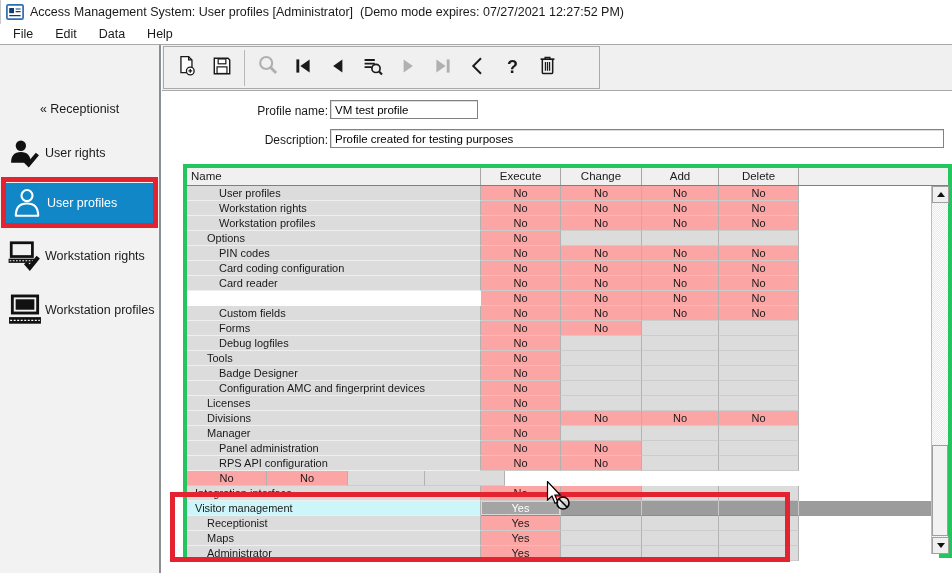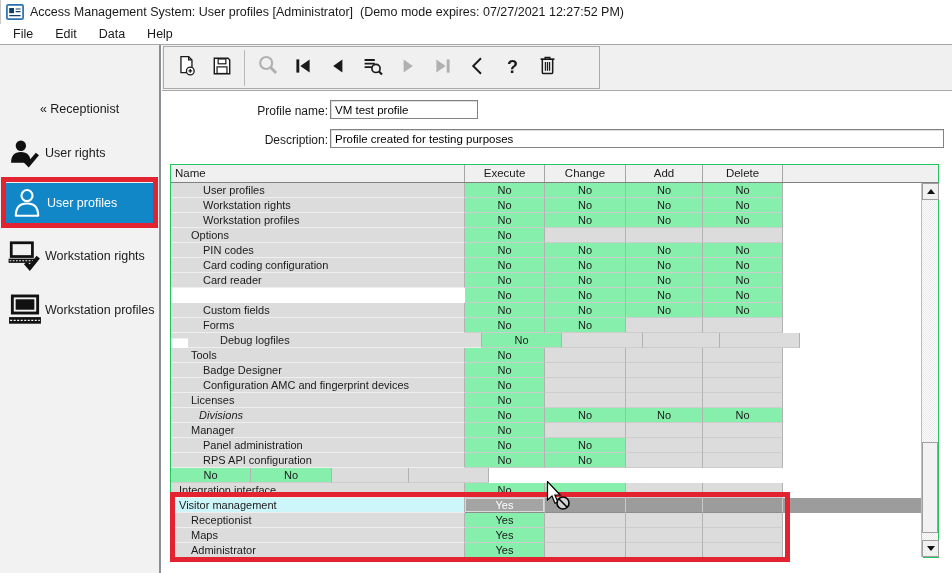--- a/index.html
+++ b/index.html
@@ -46,32 +46,32 @@
   .fld-label { position:absolute; font-size:12px; text-align:right; width:110px; }
   .lbl-profile { left:56px; top:13px; }
   .lbl-desc { left:56px; top:42px; }
   .fld { position:absolute; height:19px; border:1px solid #828282;
          box-shadow:inset 1px 1px 0 #dcdcdc; font-family:"Liberation Sans",sans-serif;
          font-size:11.5px; padding:0 4px; background:#fff; }
   .fld-profile { left:168px; top:9px;  width:148px; }
   .fld-desc    { left:168px; top:38px; width:614px; }
 
   
-  .grid { position:absolute; left:8px; top:73px; width:769px; height:394px;
-          border:1px solid #22c55e; background:#fff; font-size:11px; }
+  .grid { position:absolute; left:21px; top:73px; width:769px; height:394px;
+          border:4px solid #22c55e; background:#fff; font-size:11px; }
   .grid-header { display:flex; height:18px; background:#f0f0f0; border-bottom:1px solid #808080; }
   .th { border-right:1px solid #a6a6a6; text-align:center; font-size:11.5px; padding-top:2px; }
   .th-name { text-align:left; padding-left:4px; }
   .th-fill { flex:1; border-right:none; }
   .grid-body { position:absolute; left:0; top:18px; width:752px; }
   .tr { display:flex; height:15px; }
   .td { height:15px; line-height:14px; border-right:1px solid #b2b2b2; border-bottom:1px solid #cccccc; overflow:hidden; white-space:nowrap; }
   .td-name { width:294px; background:#dcdcdc; border-bottom-color:#efefef; }
   .td-val  { text-align:center; background:#dcdcdc; }
-  .td-val.has { background:#86efac; }
+  .td-val.has { background:#fca5a5; }
   .td-fill { flex:1; background:#fff; border-right:none; border-bottom:none; }
   .tr.sel .td-name { background:#cdf6fb; }
   .tr.sel .td-val  { background:#9c9c9c; color:#fff; border-bottom-color:#8d8d8d; border-right-color:#c9c9c9; }
   .tr.sel .td-val.sel-exec { background:#a4a4a4; box-shadow:inset 0 0 0 1px #d9d9d9; }
   .tr.sel .td-fill { background:#9c9c9c; }
 
   
   .vscroll { position:absolute; right:0; top:18px; bottom:0; width:17px;
              background-image:linear-gradient(45deg,#e9e9e9 25%,transparent 25%,transparent 75%,#e9e9e9 75%),
                               linear-gradient(45deg,#e9e9e9 25%,transparent 25%,transparent 75%,#e9e9e9 75%);
@@ -326,21 +326,21 @@
         </div>
         <div class="tr">
           <div class="td td-name" style="padding-left: 32px;">Forms</div>
           <div class="td td-val has" style="width: 80px;">No</div>
           <div class="td td-val has" style="width: 81px;">No</div>
           <div class="td td-val" style="width: 77px;"></div>
           <div class="td td-val" style="width: 80px;"></div>
           <div class="td td-fill"></div>
         </div>
         <div class="tr">
-          <div class="td td-name" style="padding-left: 32px; margin-left: 17px;">Debug logfiles</div>
+          <div class="td td-name" style="padding-left: 32px;">Debug logfiles</div>
           <div class="td td-val has" style="width: 80px;">No</div>
           <div class="td td-val" style="width: 81px;"></div>
           <div class="td td-val" style="width: 77px;"></div>
           <div class="td td-val" style="width: 80px;"></div>
           <div class="td td-fill"></div>
         </div>
         <div class="tr">
           <div class="td td-name" style="padding-left: 20px;">Tools</div>
           <div class="td td-val has" style="width: 80px;">No</div>
           <div class="td td-val" style="width: 81px;"></div>
@@ -366,21 +366,21 @@
         </div>
         <div class="tr">
           <div class="td td-name" style="padding-left: 20px;">Licenses</div>
           <div class="td td-val has" style="width: 80px;">No</div>
           <div class="td td-val" style="width: 81px;"></div>
           <div class="td td-val" style="width: 77px;"></div>
           <div class="td td-val" style="width: 80px;"></div>
           <div class="td td-fill"></div>
         </div>
         <div class="tr">
-          <div class="td td-name" style="padding-left: 28px; font-style: italic;">Divisions</div>
+          <div class="td td-name" style="padding-left: 20px;">Divisions</div>
           <div class="td td-val has" style="width: 80px;">No</div>
           <div class="td td-val has" style="width: 81px;">No</div>
           <div class="td td-val has" style="width: 77px;">No</div>
           <div class="td td-val has" style="width: 80px;">No</div>
           <div class="td td-fill"></div>
         </div>
         <div class="tr">
           <div class="td td-name" style="padding-left: 20px;">Manager</div>
           <div class="td td-val has" style="width: 80px;">No</div>
           <div class="td td-val" style="width: 81px;"></div>

